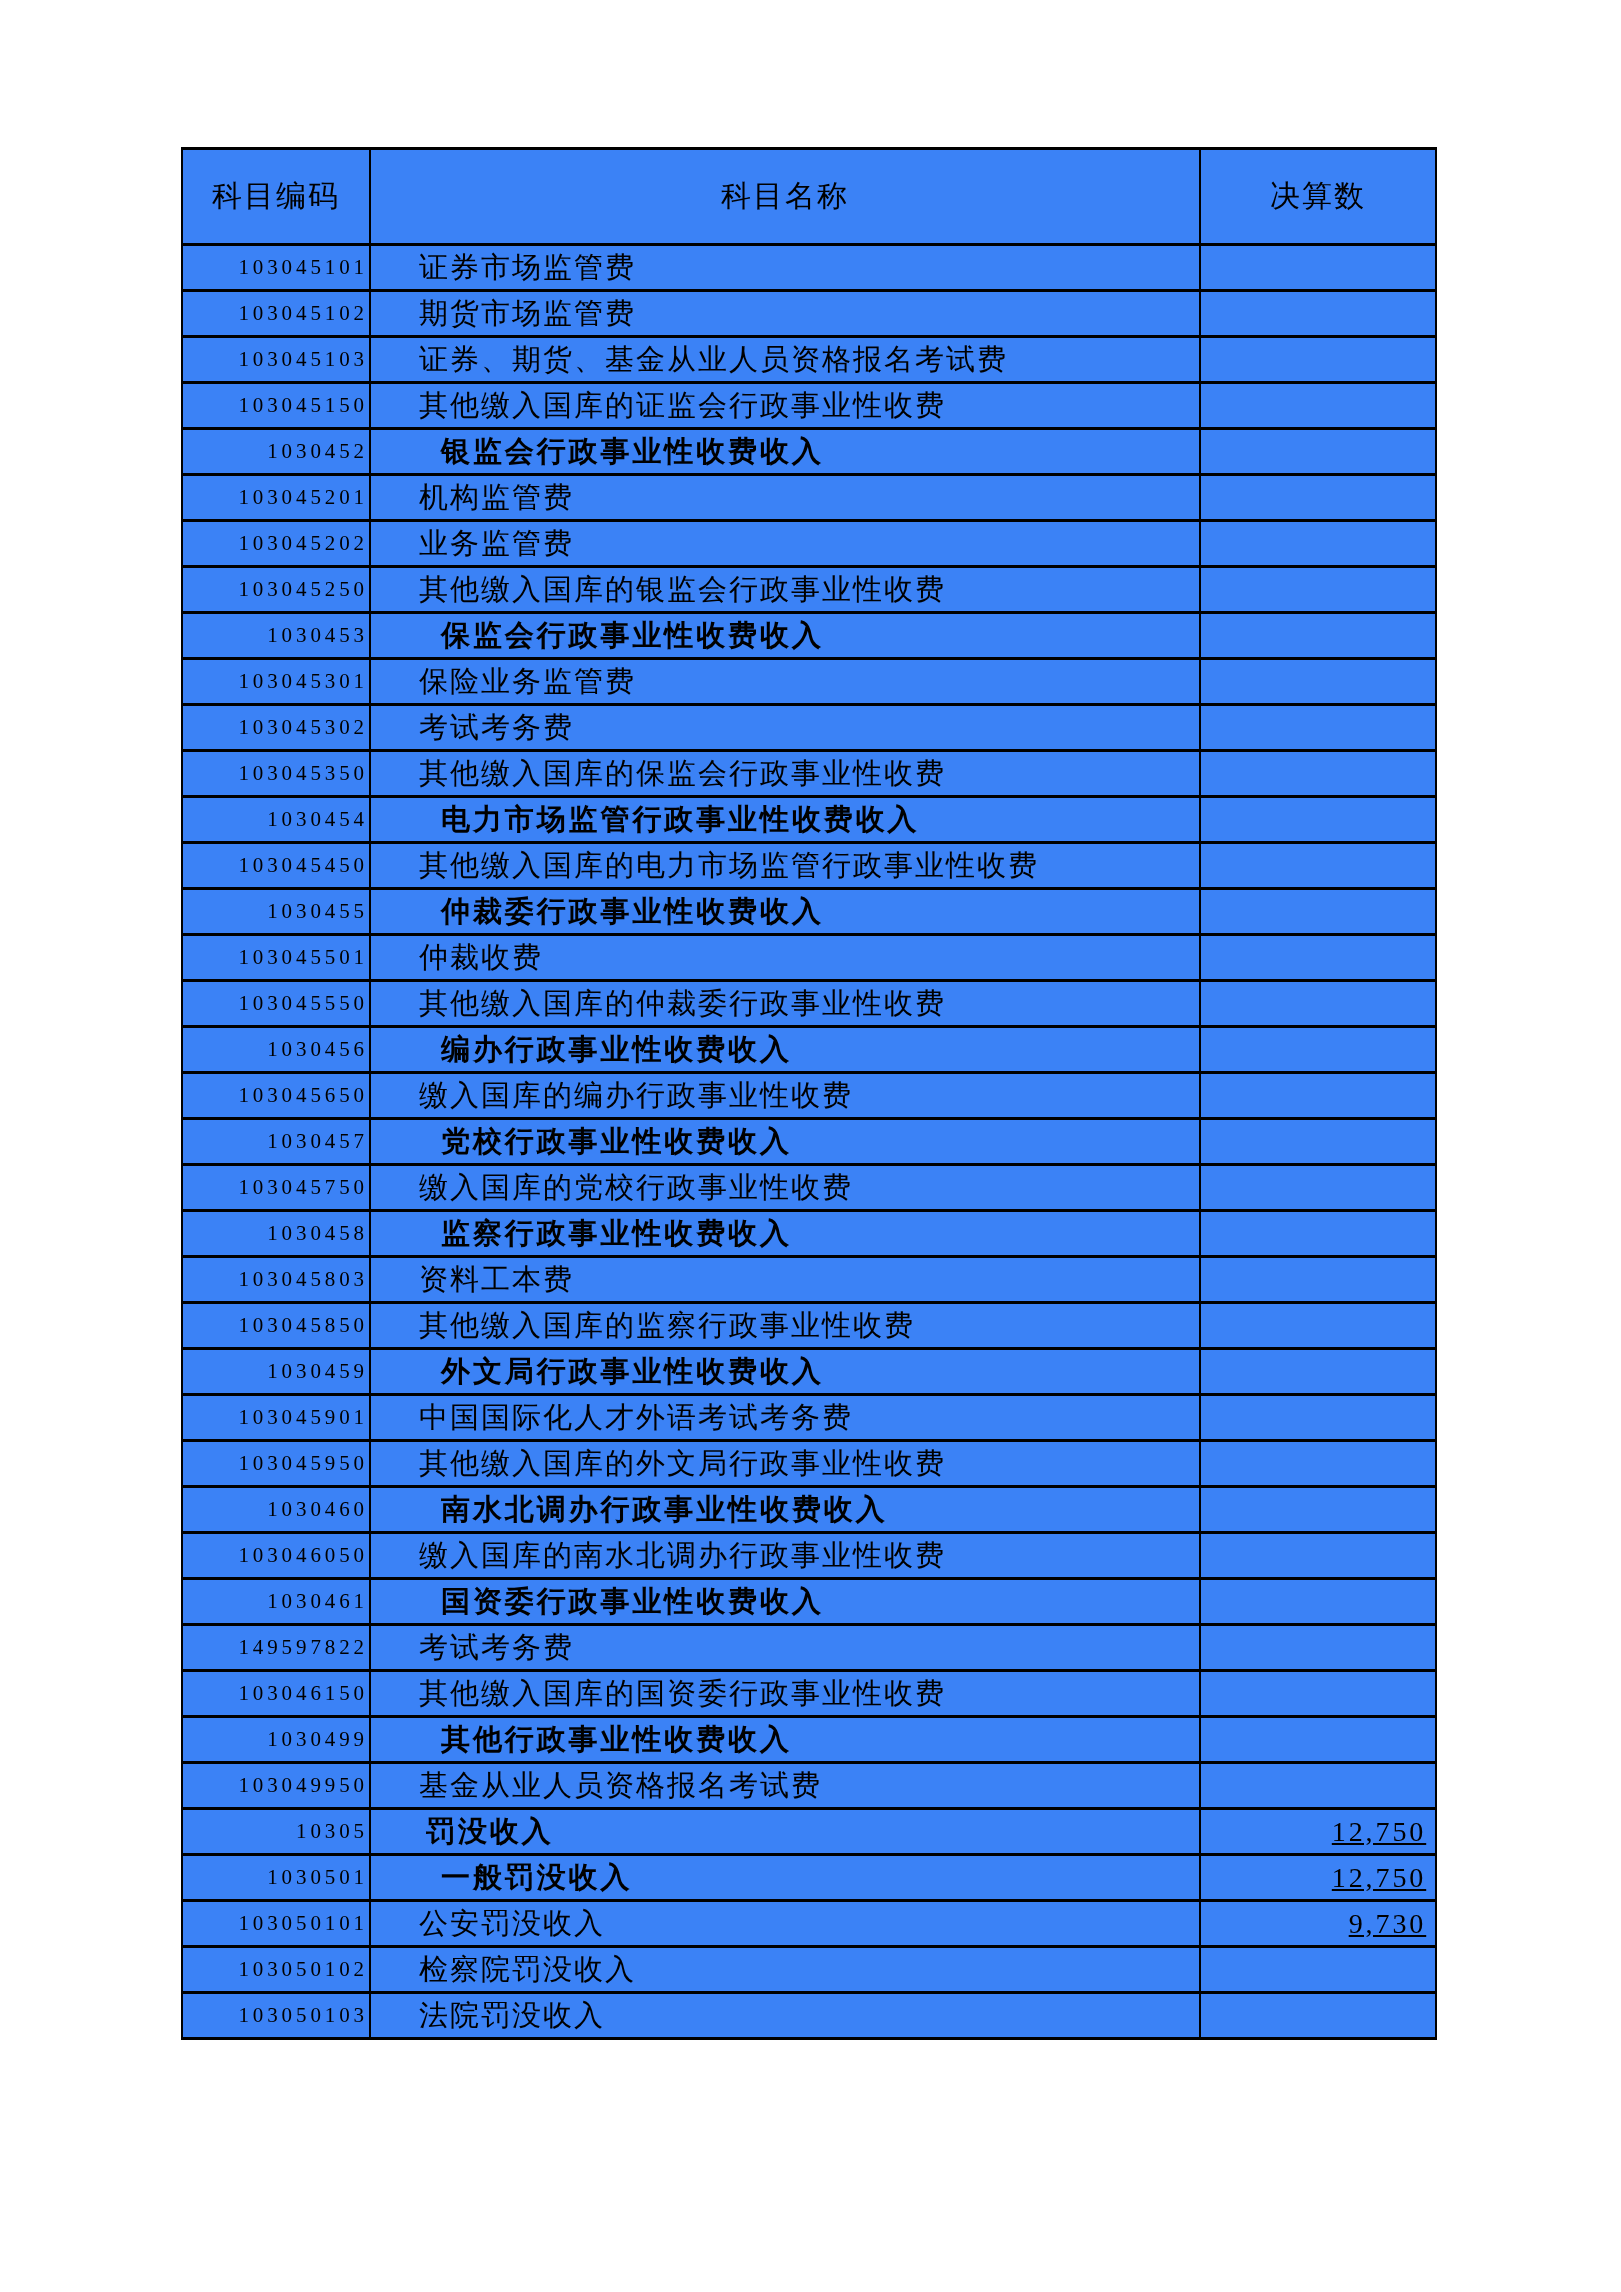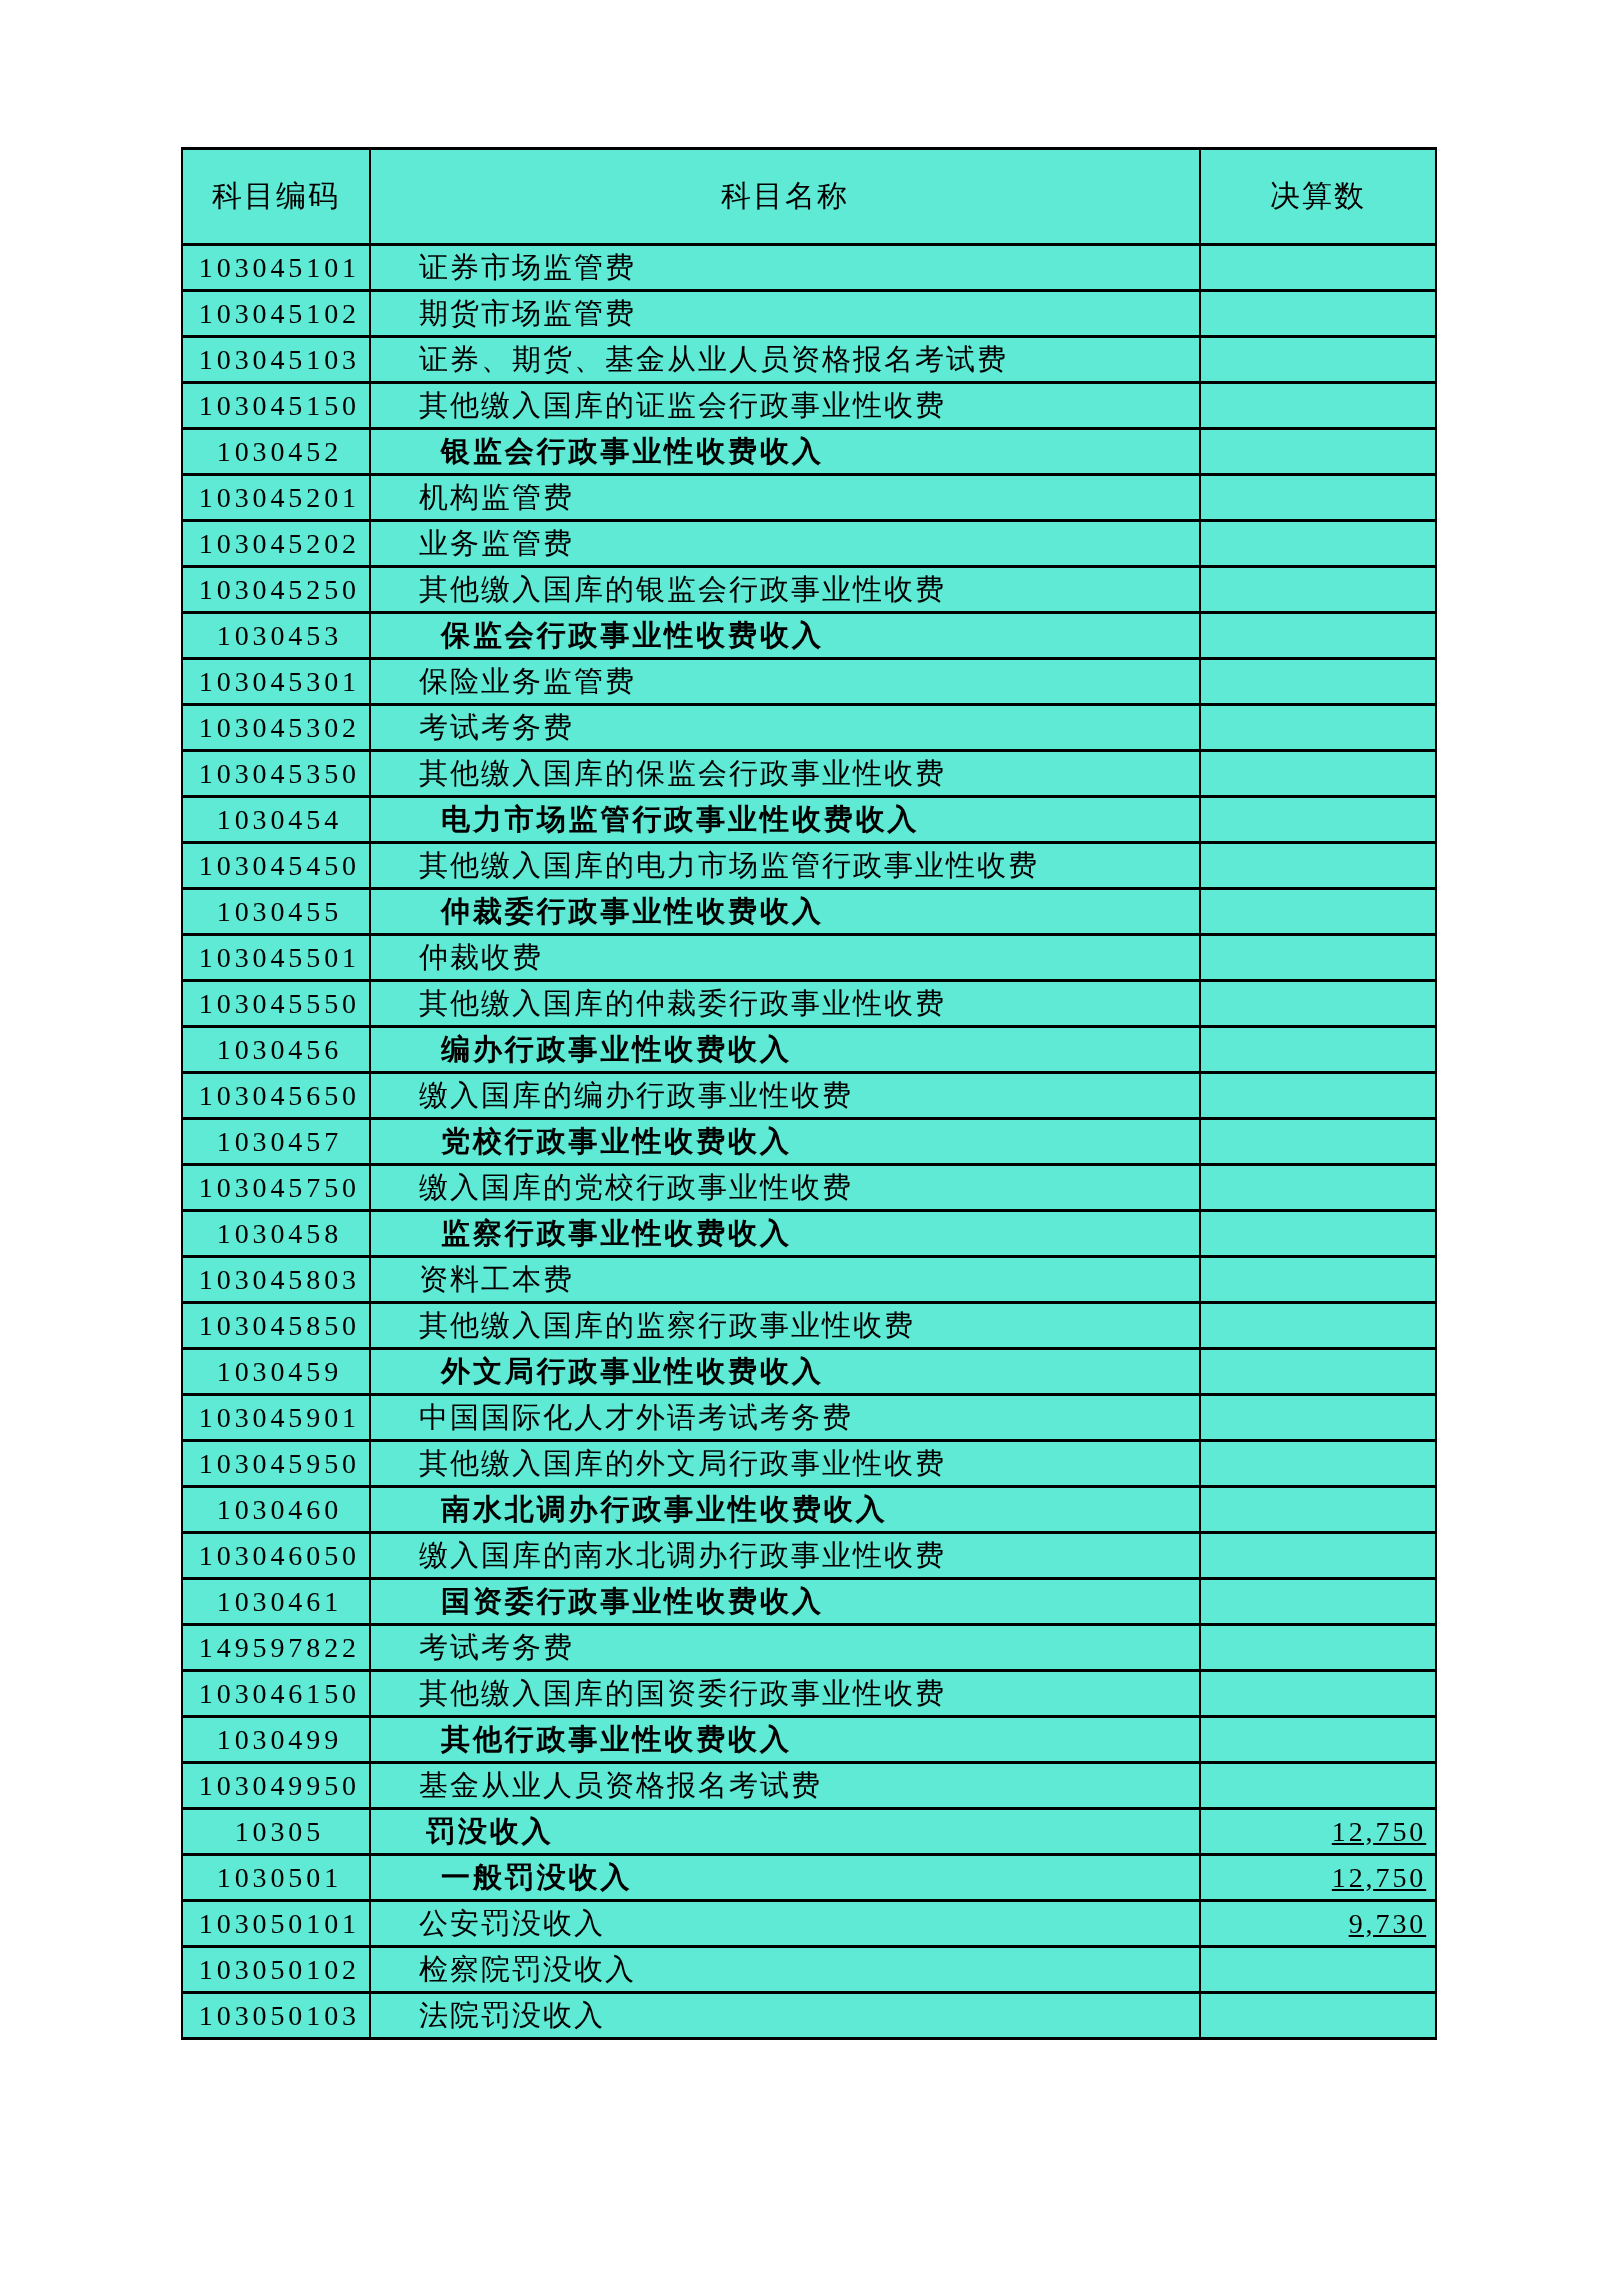--- a/index.html
+++ b/index.html
@@ -16,21 +16,21 @@
   }
   .sheet {
     position: absolute;
     left: 181px;
     top: 147px;
   }
   table.acct {
     border-collapse: collapse;
     table-layout: fixed;
     width: 1255px;
-    background: #5eead4;
+    background: #3b82f6;
   }
   table.acct th,
   table.acct td {
     border-top: 3.9px solid #000000;
     border-bottom: 3.9px solid #000000;
     border-left: 2.9px solid #000000;
     border-right: 2.9px solid #000000;
     vertical-align: middle;
     overflow: hidden;
     white-space: nowrap;
@@ -42,23 +42,23 @@
   table.acct tbody tr {
     height: 46px;
   }
   th.hdr {
     font-size: 30px;
     font-weight: 400;
     text-align: center;
     letter-spacing: 2px;
   }
   td.code {
-    font-size: 28px;
+    font-size: 21px;
     letter-spacing: 3.9px;
-    text-align: center;
+    text-align: right;
     padding-left: 7.8px;
   }
   td.name {
     font-size: 29px;
     text-align: left;
     letter-spacing: 2px;
   }
   td.name.lvl1 { padding-left: 55px; }
   td.name.lvl2 { padding-left: 70px; margin-top: 16px; }
   td.name.lvl3 { padding-left: 48px; }

